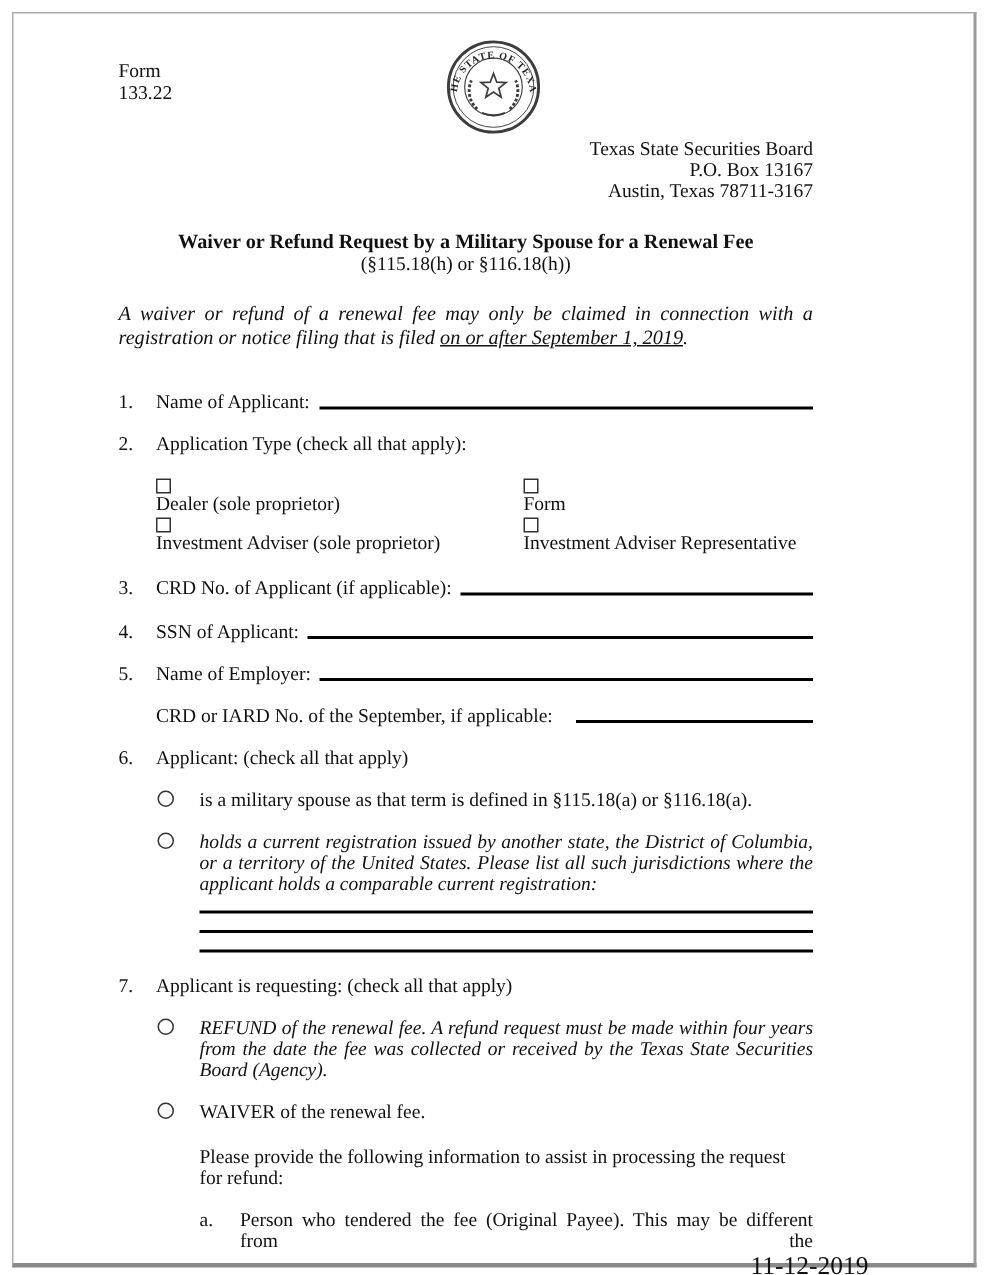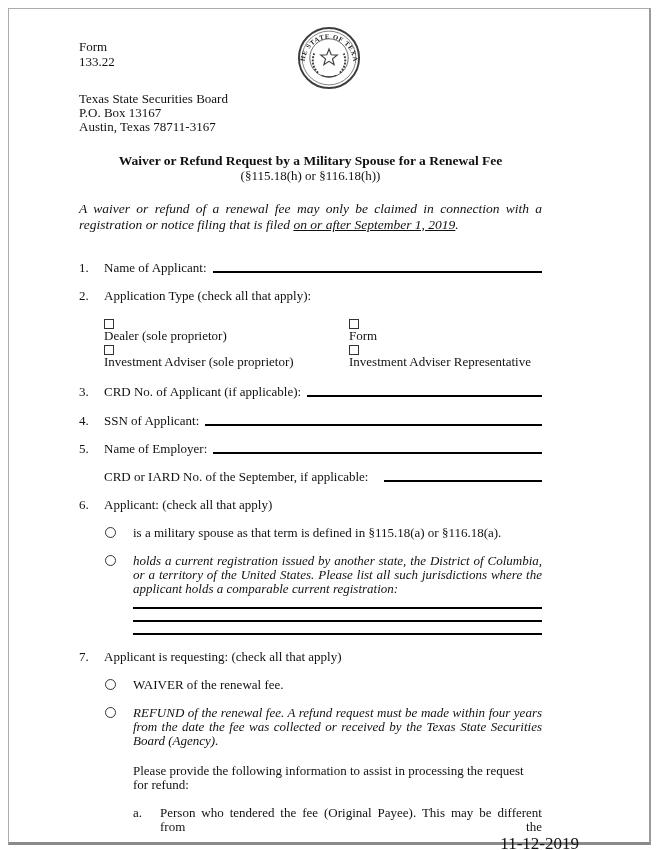--- a/index.html
+++ b/index.html
@@ -28,21 +28,21 @@
     line-height: 14px;
   }
   
   .form-number { line-height: 15px; height: 30px; }
   .seal {
     position: absolute;
     top: 17px; left: 50%;
     margin-left: -32px;
     width: 64px; height: 64px;
   }
-  .org-address { margin-top: 23px; text-align: left; line-height: 14px; }
+  .org-address { margin-top: 23px; text-align: right; line-height: 14px; }
   .title-block { margin-top: 19px; text-align: center; line-height: 15px; }
   .title-main { font-weight: bold; font-size: 13.5px; }
   .notice {
     margin-top: 18px;
     font-style: italic;
     font-size: 13.5px;
     line-height: 16px;
     text-align: justify;
   }
   .notice .u { text-decoration: underline; }
@@ -232,25 +232,25 @@
         </div>
       </div>
     </div>
 
     <div class="item mt15">
       <span class="num">7.</span>
       <div class="body">
         <div>Applicant is requesting: (check all that apply)</div>
         <div class="opt">
           <span class="radio"></span>
+          <span class="opt-label just">REFUND of the renewal fee.  A refund request must be made within four years from the date the fee was collected or received by the Texas State Securities Board (Agency).</span>
+        </div>
+        <div class="opt">
+          <span class="radio"></span>
           <span class="opt-label">WAIVER of the renewal fee.</span>
-        </div>
-        <div class="opt">
-          <span class="radio"></span>
-          <span class="opt-label just">REFUND of the renewal fee.  A refund request must be made within four years from the date the fee was collected or received by the Texas State Securities Board (Agency).</span>
         </div>
         <div class="indent-opt mt16">Please provide the following information to assist in processing the request for refund:</div>
         <div class="sub-item">
           <span class="num">a.</span>
           <span class="txt">Person who tendered the fee (Original Payee).  This may be different from the</span>
         </div>
       </div>
     </div>
 
   </div>

